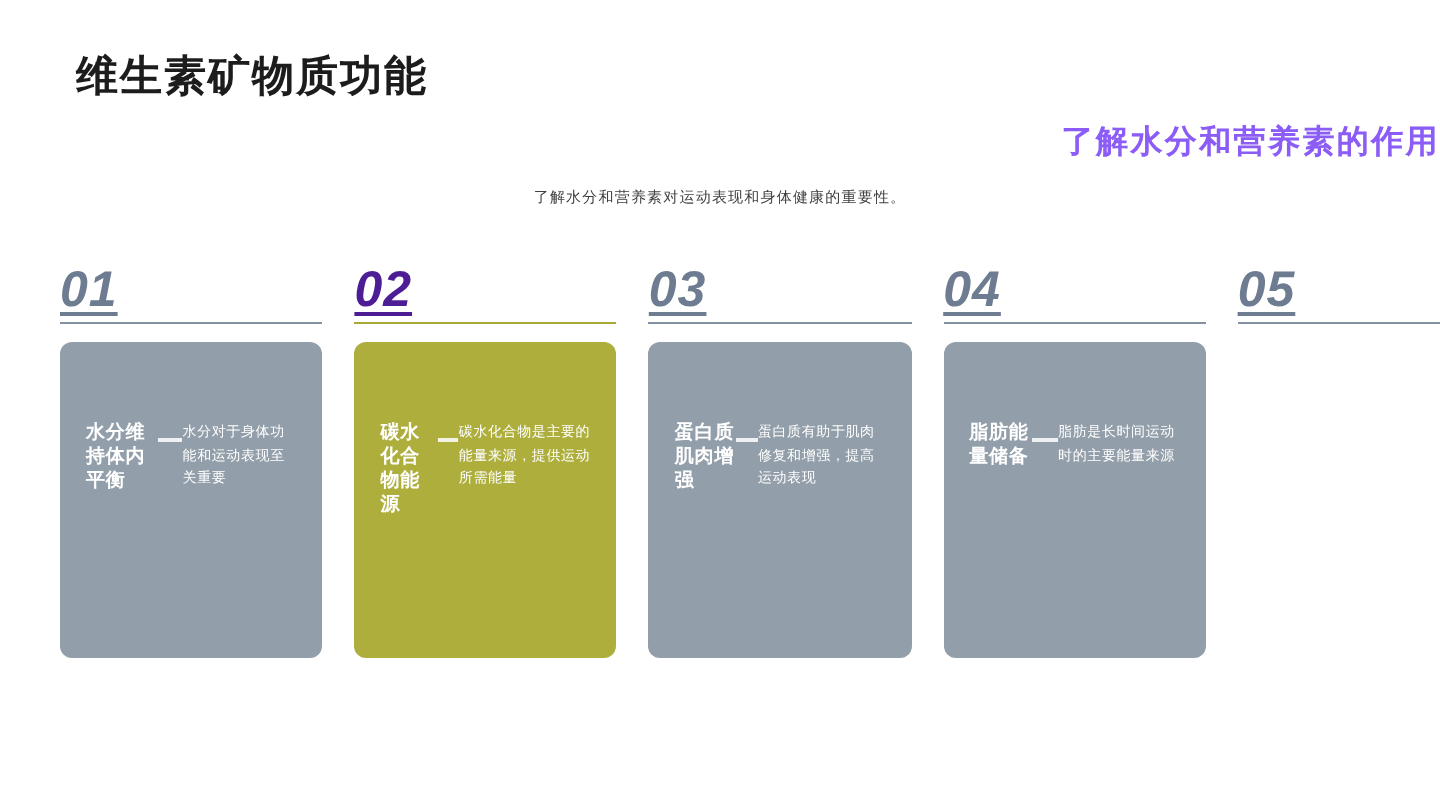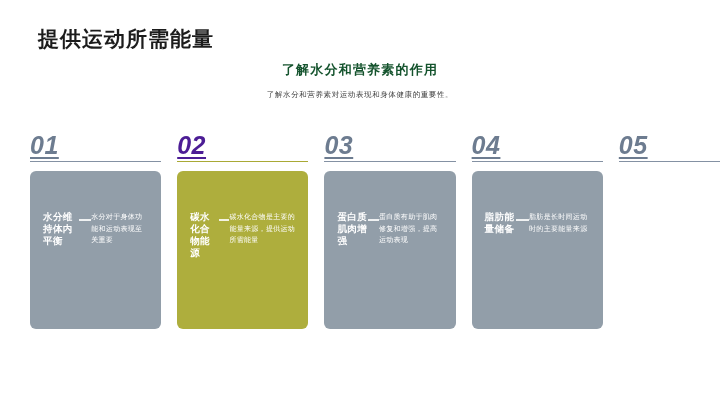--- a/index.html
+++ b/index.html
@@ -34,25 +34,26 @@
 
   
   .head-block {
     position: absolute;
     left: 0;
     top: 62px;
     width: 720px;
     text-align: center;
   }
   .main-heading {
-    font-size: 13px;
-    font-weight: bold;
-    color: #14532d;
+    font-size: 16px;
+    font-weight: bold;
+    color: #8b5cf6;
     letter-spacing: 1.2px;
     line-height: 1.3;
+    text-align: right;
   }
   .sub-heading {
     margin-top: 11px;
     font-size: 7.5px;
     font-weight: normal;
     color: #3f3f3f;
     letter-spacing: 0.6px;
     line-height: 1.3;
   }
 
@@ -127,21 +128,21 @@
     color: #ffffff;
     letter-spacing: 0.3px;
     line-height: 1.65;
   }
 </style>
 </head>
 <body>
 
 <div class="slide">
 
-  <div class="page-title">提供运动所需能量</div>
+  <div class="page-title">维生素矿物质功能</div>
 
   <div class="head-block">
     <div class="main-heading">了解水分和营养素的作用</div>
     <div class="sub-heading">了解水分和营养素对运动表现和身体健康的重要性。</div>
   </div>
 
   <div class="card-row">
 
     <div class="card-col">
       <div class="num-wrap">

